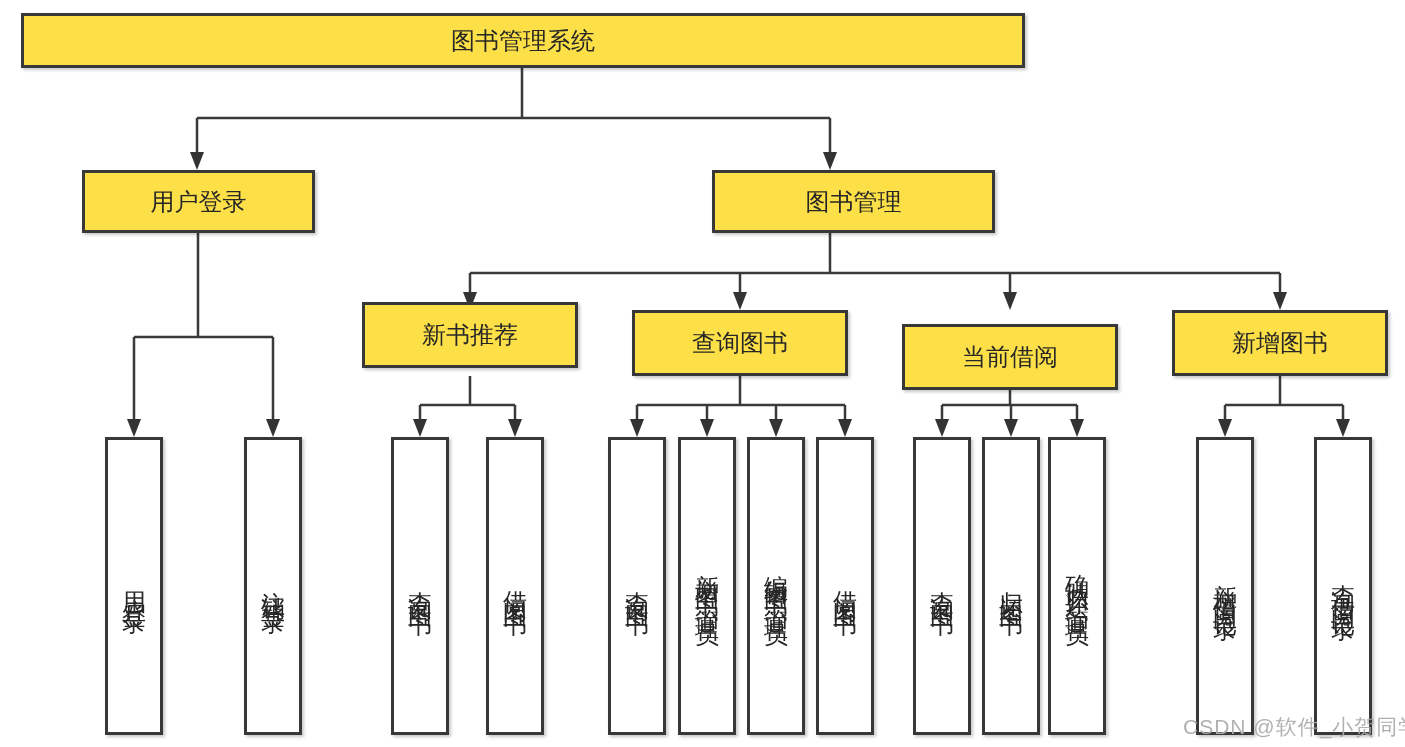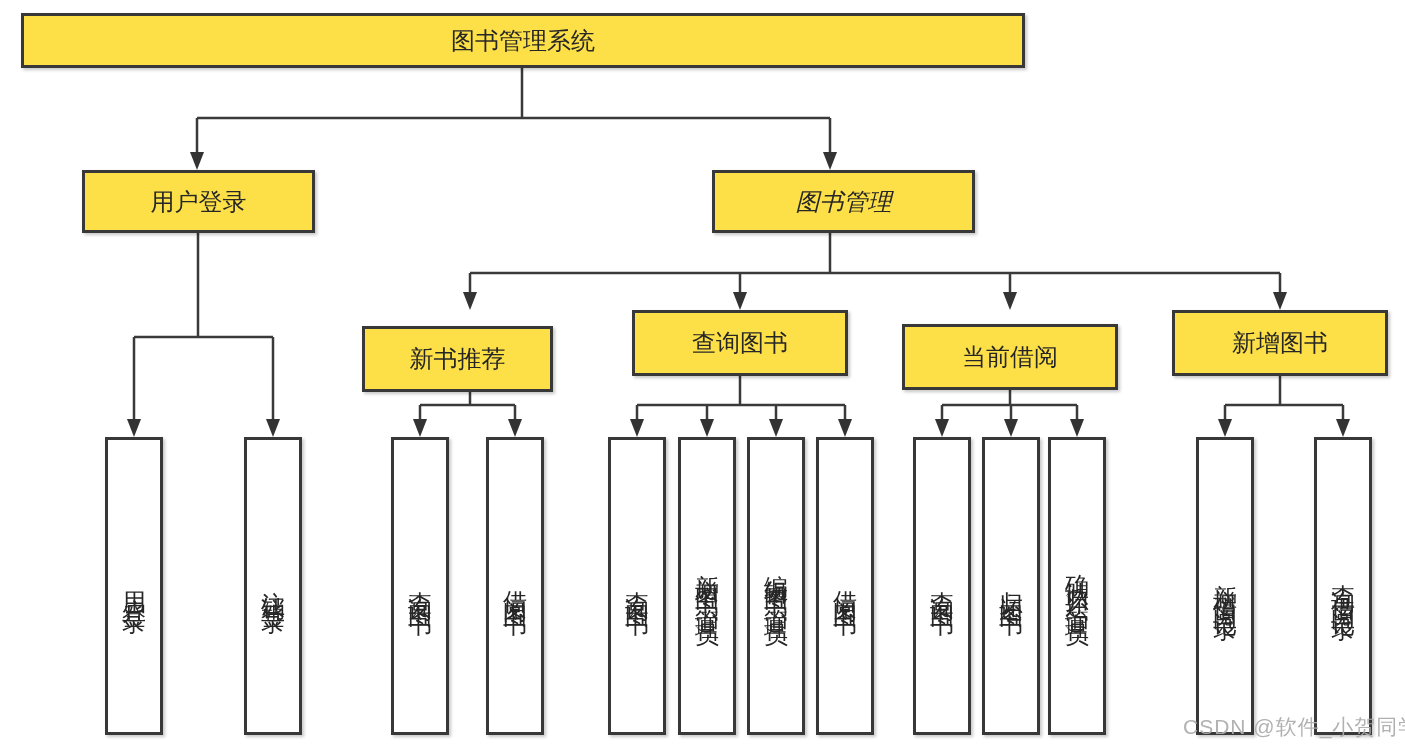--- a/index.html
+++ b/index.html
@@ -114,23 +114,23 @@
     <g>
       <path class="conn" d="M1280 376 V405 M1225 405 H1343 M1225 405 V420 M1343 405 V420"></path>
       <polygon class="arrow" points="1218,419 1232,419 1225,437"></polygon>
       <polygon class="arrow" points="1336,419 1350,419 1343,437"></polygon>
     </g>
   </svg>
 
   <div class="node" style="left:21px; top:13px; width:1004px; height:55px;">图书管理系统</div>
 
   <div class="node" style="left:82px; top:170px; width:233px; height:63px;">用户登录</div>
-  <div class="node" style="left:712px; top:170px; width:263px; height:63px;font-style:italic;">图书管理</div>
+  <div class="node" style="left:712px; top:170px; width:283px; height:63px;">图书管理</div>
 
-  <div class="node" style="left:362px; top:326px; width:191px; height:66px;">新书推荐</div>
+  <div class="node" style="left:362px; top:302px; width:216px; height:66px;">新书推荐</div>
   <div class="node" style="left:632px; top:310px; width:216px; height:66px;">查询图书</div>
   <div class="node" style="left:902px; top:324px; width:216px; height:66px;">当前借阅</div>
   <div class="node" style="left:1172px; top:310px; width:216px; height:66px;">新增图书</div>
 
   <div class="leaf" style="left:105px;">用户登录</div>
   <div class="leaf" style="left:244px;">注销登录</div>
 
   <div class="leaf" style="left:391px;">查询图书</div>
   <div class="leaf" style="left:486px;">借阅图书</div>
 

